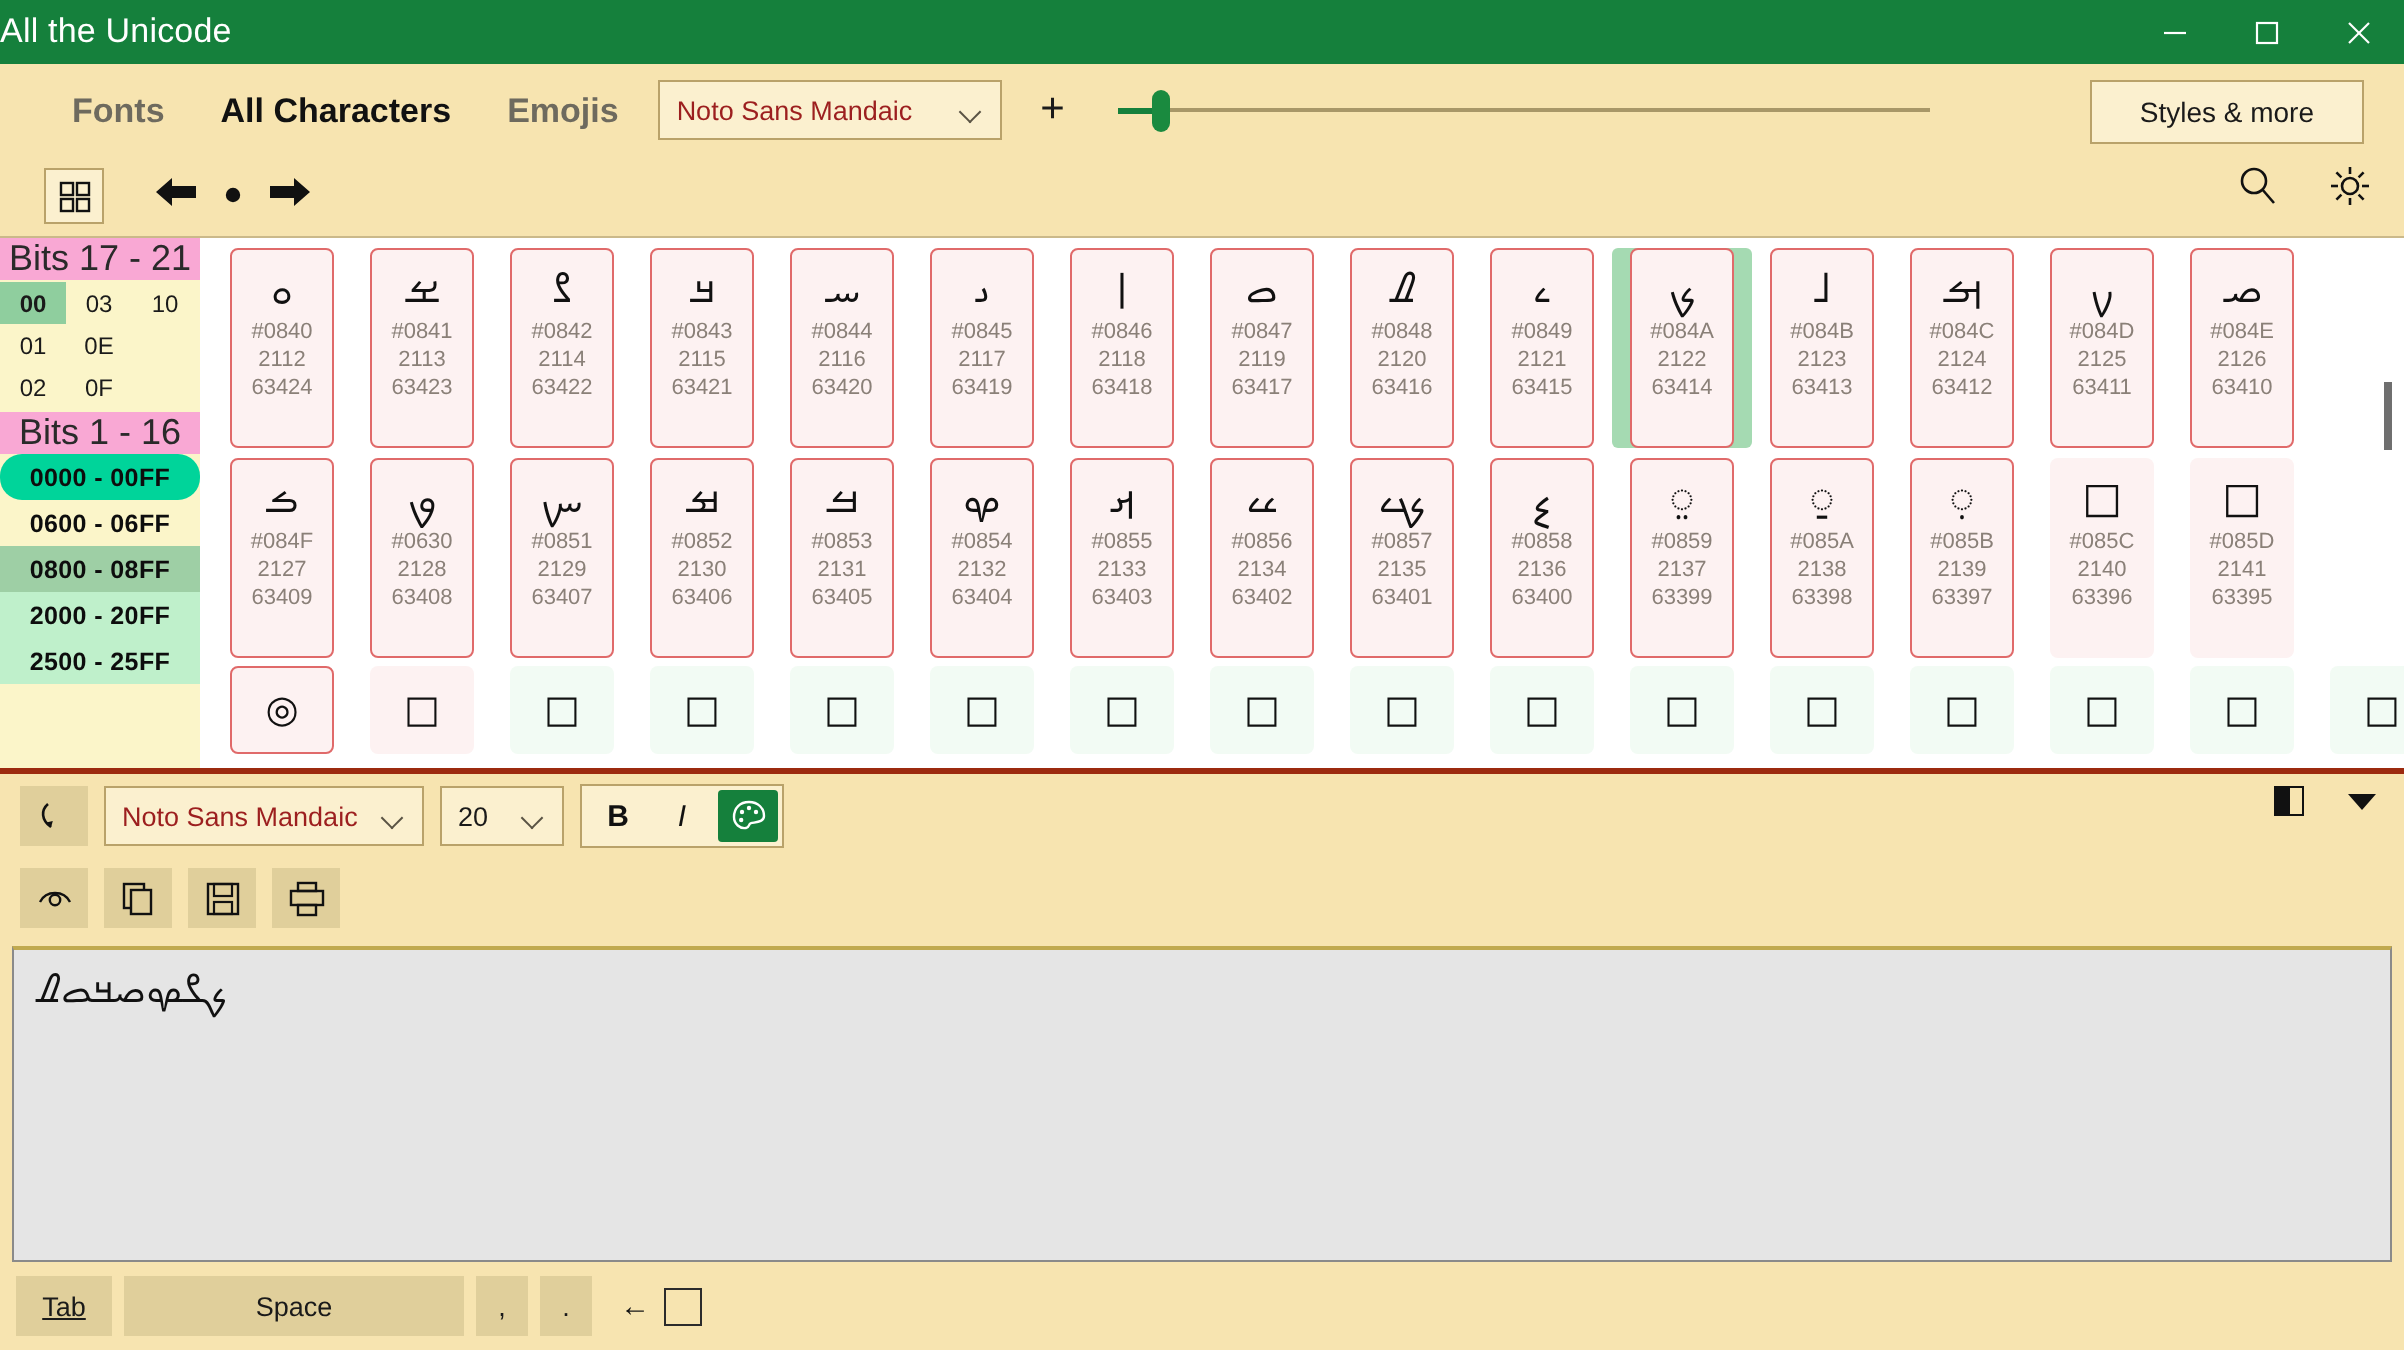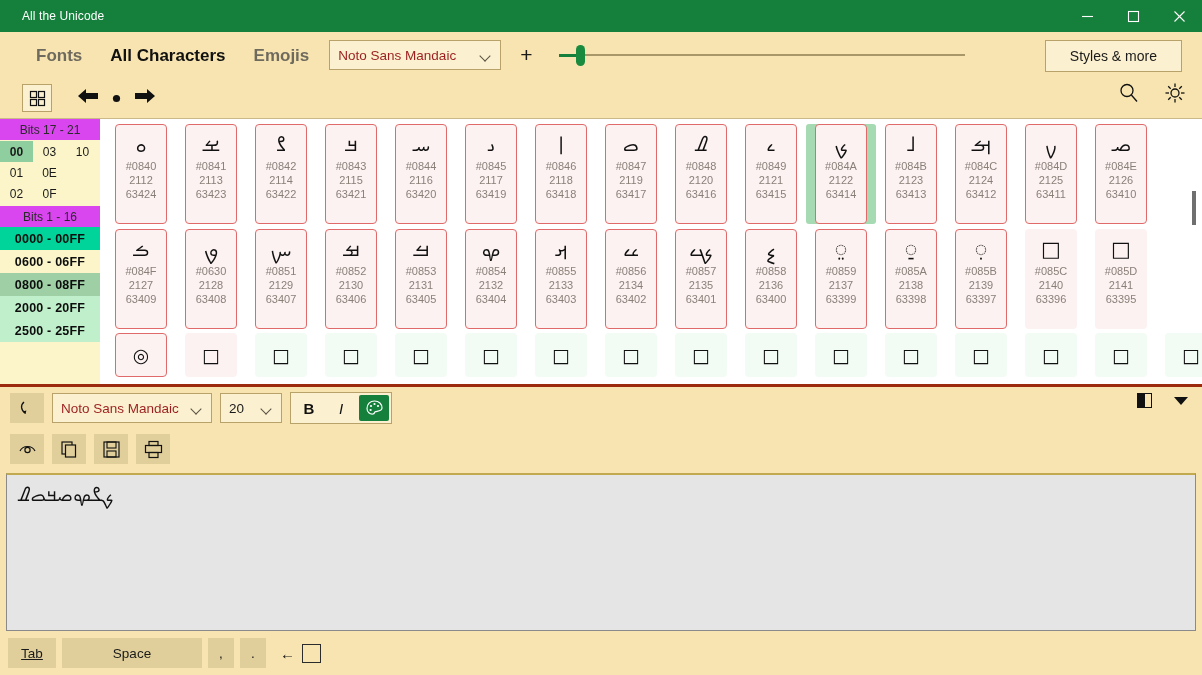--- a/index.html
+++ b/index.html
@@ -9,21 +9,21 @@
     overflow: hidden;
     background: #f7e4b0;
   }
   #app { position: relative; width: 1202px; height: 675px; background: #f7e4b0; }
 
   
   .titlebar {
     height: 32px; background: #15803c; display: flex; align-items: center;
     color: #ffffff;
   }
-  .titlebar .title { font-size: 12px; padding-left: 22px; letter-spacing: .1px; }
+  .titlebar .title { font-size: 17px; padding-left: 0; letter-spacing: .1px; }
   .titlebar .spacer { flex: 1; }
   .wbtn {
     width: 46px; height: 32px; display: flex; align-items: center; justify-content: center;
     color: #fff;
   }
   .wbtn svg { display: block; }
 
   
   .ribbon { height: 86px; position: relative; background: #f7e4b0; }
   .rowA { height: 46px; display: flex; align-items: center; padding-left: 22px; gap: 0; }
@@ -61,35 +61,35 @@
     display: flex; align-items: center; justify-content: center;
   }
   .navarrows { display: flex; align-items: center; gap: 11px; margin-left: 24px; }
   .topicons { position: absolute; right: 16px; top: 4px; display: flex; align-items: center; gap: 24px; }
 
   
   .main { display: flex; height: 266px; border-top: 1px solid #cbb98a; }
 
   .sidebar { width: 100px; background: #fbf5c9; flex: none; position: relative; }
   .sb-head {
-    background: #d946ef; font-size: 12px; color: #2a2a2a; height: 21px;
+    background: #f9a8d4; font-size: 18px; color: #2a2a2a; height: 21px;
     display: flex; align-items: center; justify-content: center;
   }
   .bits-grid { display: flex; flex-wrap: wrap; padding: 1px 0 2px 0; }
   .bitcell {
     width: 33px; height: 21px; font-size: 12px; color: #1a1a1a;
     display: flex; align-items: center; justify-content: center;
   }
   .bitcell.sel { background: #8fce9e; font-weight: bold; }
   .rangelist { }
   .range {
     height: 23px; font-size: 12.5px; font-weight: bold; color: #0d0d0d;
     display: flex; align-items: center; justify-content: center; letter-spacing: .2px;
   }
-  .range.r-active { background: #00d49a; }
+  .range.r-active { background: #00d49a; border-radius: 11px; }
   .range.r-plain { background: #fbf5c9; }
   .range.r-dim { background: #9ecfa5; }
   .range.r-light { background: #bff0cb; }
   .sidebar .sb-tail { position: absolute; left: 0; right: 0; bottom: 0; top: 224px; background: #fbf5c9; }
 
   .gridarea { flex: 1; background: #ffffff; position: relative; overflow: hidden; }
   .crow { display: flex; padding-left: 6px; gap: 0; }
   .cell {
     width: 70px; flex: none; display: flex; flex-direction: column; align-items: center;
   }
@@ -162,21 +162,21 @@
     font-size: 20px; color: #111; font-family: "DejaVu Sans", sans-serif; line-height: 1.3;
   }
 
   .bottombar { height: 44px; display: flex; align-items: center; padding-left: 8px; gap: 6px; }
   .bbtn {
     background: #e0cf9b; height: 30px; display: flex; align-items: center;
     justify-content: center; font-size: 13.5px; color: #1a1a1a;
   }
   .bbtn.tab { width: 48px; text-decoration: underline; }
   .bbtn.newline { width: 110px; }
-  .bbtn.space { width: 140px; }
+  .bbtn.space { width: 170px; }
   .bbtn.punc { width: 26px; }
   .convlabel { display: flex; align-items: center; gap: 7px; margin-left: 8px; font-size: 14px; color: #111; }
   .chk { width: 19px; height: 19px; border: 1.7px solid #2b2b2b; background: #f7e4b0; }
   .leftarrow { font-size: 15px; color: #111; }
 </style>
 </head>
 <body>
 
 <div id="app">
 

